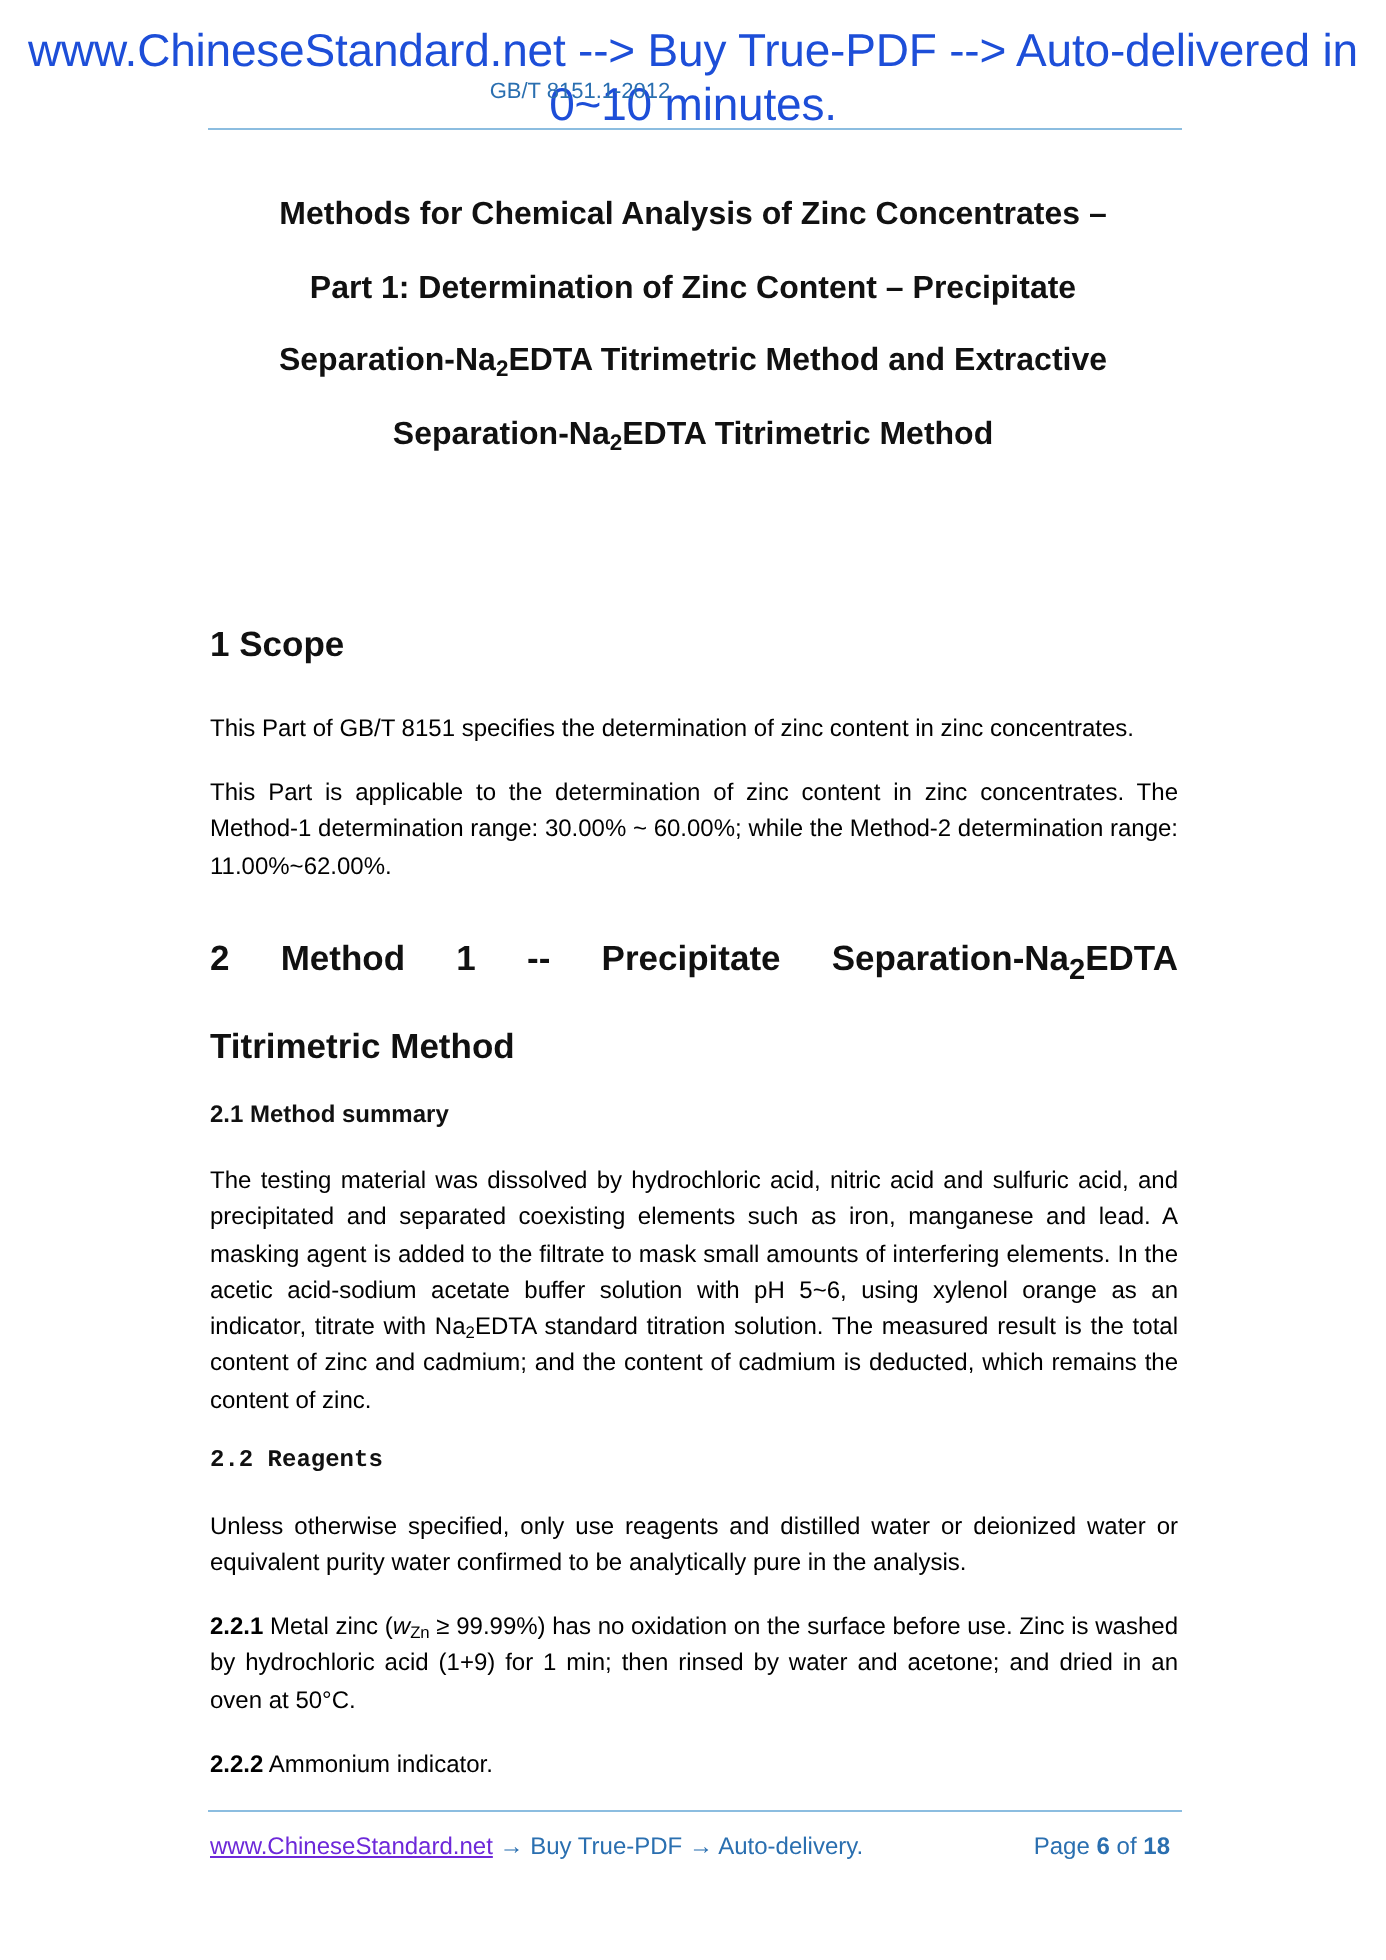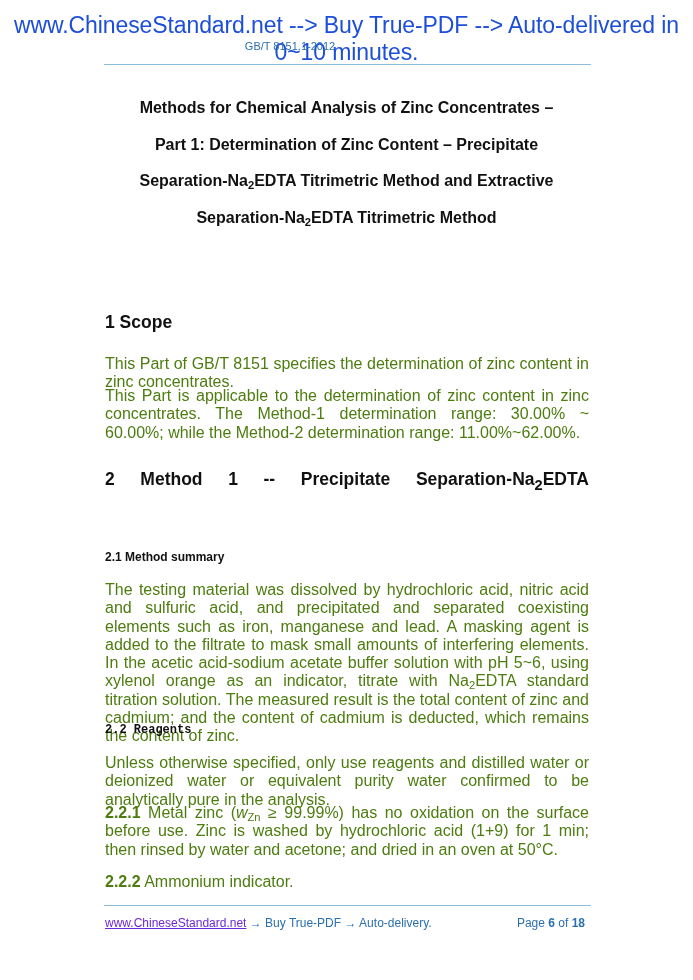--- a/index.html
+++ b/index.html
@@ -6,21 +6,21 @@
     body { width: 693px; height: 980px; position: relative; font-family: "Liberation Sans", sans-serif; color: #1a1a1a; overflow: hidden; }
     .banner { position: absolute; top: 12px; left: 0; width: 693px; text-align: center; color: #1d4ed8; font-size: 23px; letter-spacing: -0.1px; }
     .std-code { position: absolute; top: 40px; left: 0; width: 580px; text-align: center; color: #2a6fb0; font-size: 11px; }
     .rule-top { position: absolute; top: 64px; left: 104px; width: 487px; height: 1px; background: #8cbde0; }
     .title { position: absolute; top: 90px; left: 90px; width: 513px; text-align: center; font-weight: bold; font-size: 16px; line-height: 36.5px; color: #111; }
     .title sub, .h2 sub, .para sub { font-size: 0.7em; vertical-align: -0.25em; line-height: 0; }
     .h1 { position: absolute; left: 105px; font-weight: bold; font-size: 17.5px; color: #111; }
     .h2block { position: absolute; left: 105px; width: 484px; font-weight: bold; font-size: 17.5px; color: #111; line-height: 37px; }
     .h2line1 { display: flex; justify-content: space-between; }
     .h3 { position: absolute; left: 105px; font-weight: bold; font-size: 12px; color: #111; }
-    .para { position: absolute; left: 105px; width: 484px; font-size: 16px; line-height: 18.3px; color: #4d7c0f; text-align: justify; }
+    .para { position: absolute; left: 105px; width: 484px; font-size: 12px; line-height: 18.3px; color: #000000; text-align: justify; }
     .para b { font-weight: bold; }
     .para i { font-style: italic; }
     .rule-bottom { position: absolute; top: 905px; left: 104px; width: 487px; height: 1px; background: #8cbde0; }
     .footer { position: absolute; top: 916px; left: 105px; width: 480px; font-size: 12px; color: #2a6fb0; display: flex; justify-content: space-between; }
     .footer a { color: #6d28d9; text-decoration: underline; }
     .footer b { font-weight: bold; }
   </style>
 </head>
 <body>
 
@@ -41,20 +41,21 @@
 
 <div class="h2block" style="top:461px;">
   <div class="h2line1">
     <span>2</span>
     <span>Method</span>
     <span>1</span>
     <span>--</span>
     <span>Precipitate</span>
     <span><span>Separation-Na</span><sub>2</sub><span>EDTA</span></span>
   </div>
+  <div>Titrimetric Method</div>
 </div>
 
 <div class="h3" style="top:550px;">2.1 Method summary</div>
 <div class="para" style="top:581px;"><span>The testing material was dissolved by hydrochloric acid, nitric acid and sulfuric acid, and precipitated and separated coexisting elements such as iron, manganese and lead. A masking agent is added to the filtrate to mask small amounts of interfering elements. In the acetic acid-sodium acetate buffer solution with pH 5~6, using xylenol orange as an indicator, titrate with Na</span><sub>2</sub><span>EDTA standard titration solution. The measured result is the total content of zinc and cadmium; and the content of cadmium is deducted, which remains the content of zinc.</span></div>
 
 <div class="h3" style="top:723px;font-family:Liberation Mono, monospace;">2.2 Reagents</div>
 <div class="para" style="top:754px;">Unless otherwise specified, only use reagents and distilled water or deionized water or equivalent purity water confirmed to be analytically pure in the analysis.</div>
 <div class="para" style="top:804px;"><b>2.2.1</b><span> Metal zinc (</span><i>w</i><sub>Zn</sub><span> ≥ 99.99%) has no oxidation on the surface before use. Zinc is washed by hydrochloric acid (1+9) for 1 min; then rinsed by water and acetone; and dried in an oven at 50°C.</span></div>
 <div class="para" style="top:873px;"><b>2.2.2</b><span> Ammonium indicator.</span></div>
 

